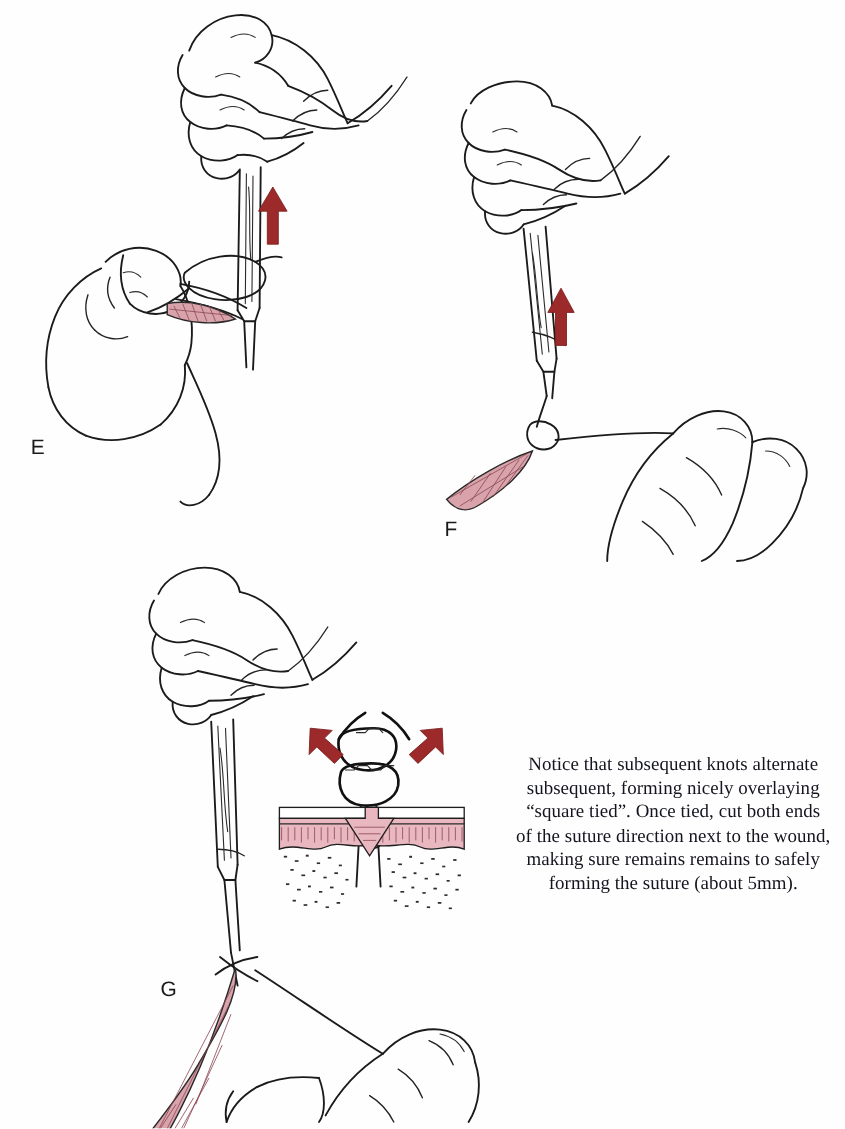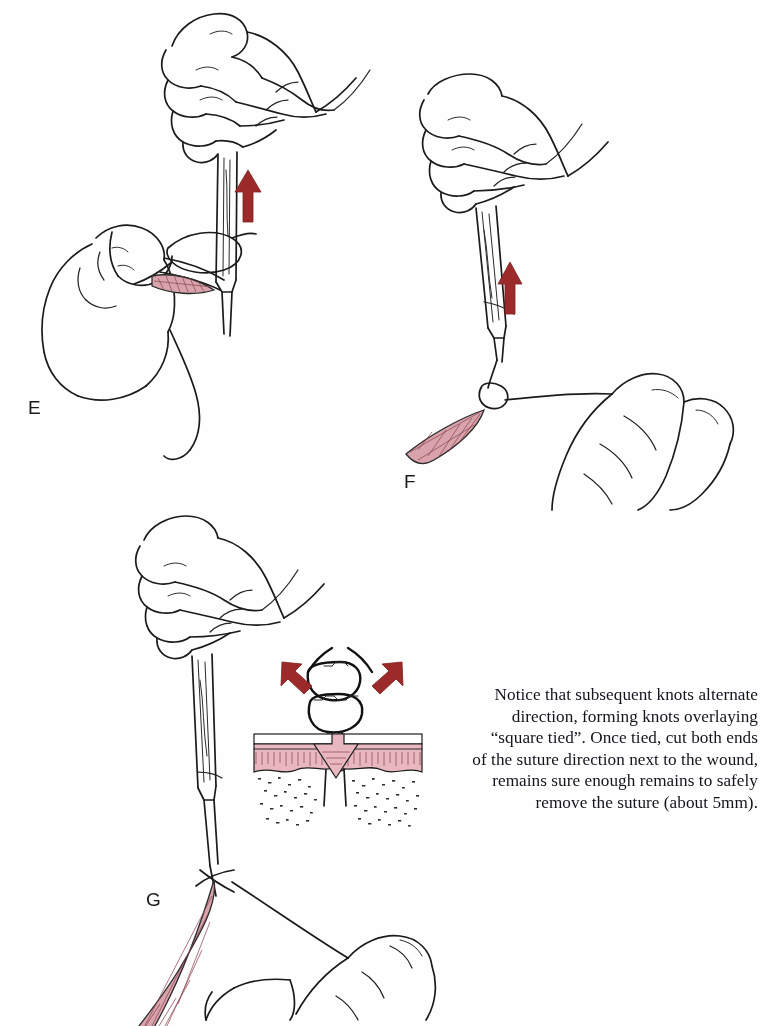--- a/index.html
+++ b/index.html
@@ -29,21 +29,21 @@
   }
   #caption {
     position: absolute;
     left: 466px;
     top: 684px;
     width: 292px;
     font-family: "Liberation Serif", serif;
     font-size: 17.2px;
     line-height: 21.6px;
     color: #14141e;
-    text-align: right;
+    text-align: center;
     letter-spacing: 0.05px;
   }
   svg { display: block; overflow: visible; }
   .ink {
     fill: none;
     stroke: #1b1b1b;
     stroke-width: 1.7;
     stroke-linecap: round;
     stroke-linejoin: round;
   }
@@ -434,20 +434,20 @@
         <g>
           <polygon class="arrow-red" points="140,14 120,16 127,23 110,38 118,46 134,31 141,38"></polygon>
         </g>
       </g>
     </svg>
     <div class="panel-label" style="left:46px; top:380px;">G</div>
   </div>
 
   <div id="caption">
     <div>Notice that subsequent knots alternate</div>
-    <div>direction, forming knots overlaying</div>
+    <div>subsequent, forming nicely overlaying</div>
     <div>“square tied”.  Once tied, cut both ends</div>
     <div>of the suture direction next to the wound,</div>
-    <div>remains sure enough remains to safely</div>
-    <div>remove the suture (about 5mm).</div>
+    <div>making sure remains remains to safely</div>
+    <div>forming the suture (about 5mm).</div>
   </div>
 
 </div>
 
 </body></html>

